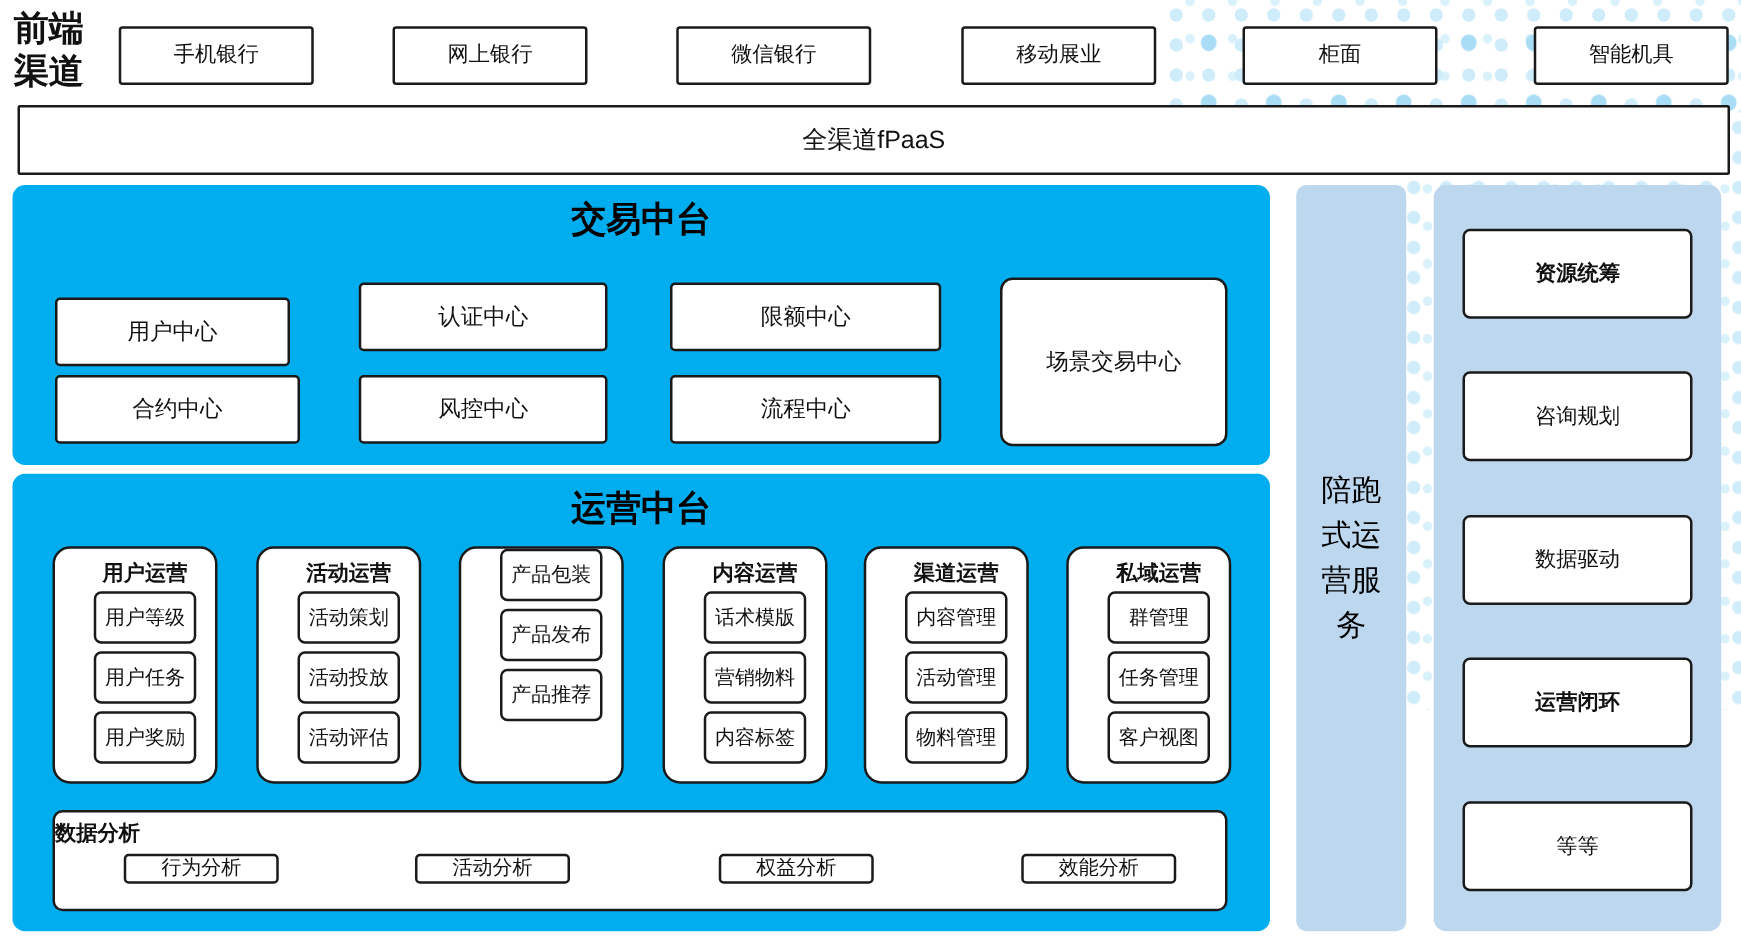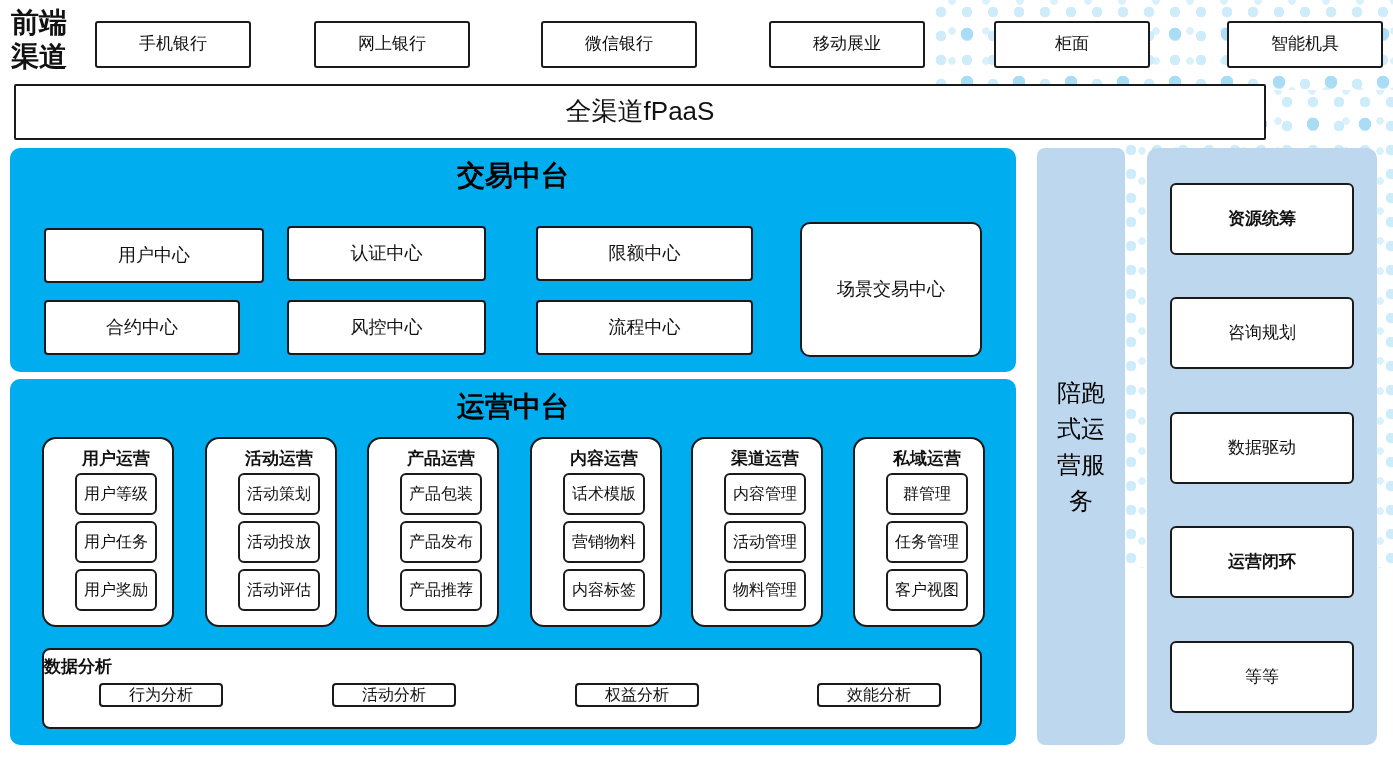--- a/index.html
+++ b/index.html
@@ -29,22 +29,22 @@
   }
 
   .front-label {
     position:absolute; left:8px; top:6px; width:62px; z-index:2;
     font-family:"DejaVu Serif","Liberation Serif",serif;
     font-weight:bold; font-size:28px; line-height:1.2; text-align:center;
   }
   .channel { top:21px; height:47px; font-size:17px; border-radius:3px; border-width:2px; }
 
   .fpaas {
-    left:14px; top:84px; width:1252px; height:56px;
-    font-size:26px; border-width:2.5px; border-radius:2px;
+    left:14px; top:84px; width:1370px; height:56px;
+    font-size:20px; border-width:2.5px; border-radius:2px;
   }
 
   .panel { position:absolute; z-index:1; background:#00AEEF; border-radius:10px; }
   .panel-title {
     position:absolute; left:0; right:0; top:9px;
     text-align:center; font-size:28px; font-weight:bold; color:#000;
   }
 
   .pillar {
     position:absolute; top:58px; width:132px; height:190px;
@@ -91,21 +91,21 @@
   <div class="box channel" style="left:314px;width:156px">网上银行</div>
   <div class="box channel" style="left:541px;width:156px">微信银行</div>
   <div class="box channel" style="left:769px;width:156px">移动展业</div>
   <div class="box channel" style="left:994px;width:156px">柜面</div>
   <div class="box channel" style="left:1227px;width:156px">智能机具</div>
 
   <div class="box fpaas">全渠道fPaaS</div>
 
   <div class="panel" style="left:10px;top:148px;width:1006px;height:224px">
     <div class="panel-title">交易中台</div>
-    <div class="box" style="left:34px;top:80px;width:220px;height:55px">用户中心</div>
+    <div class="box" style="left:34px;top:90px;width:188px;height:55px">用户中心</div>
     <div class="box" style="left:277px;top:78px;width:199px;height:55px">认证中心</div>
     <div class="box" style="left:526px;top:78px;width:217px;height:55px">限额中心</div>
     <div class="box" style="left:34px;top:152px;width:196px;height:55px">合约中心</div>
     <div class="box" style="left:277px;top:152px;width:199px;height:55px">风控中心</div>
     <div class="box" style="left:526px;top:152px;width:217px;height:55px">流程中心</div>
     <div class="box" style="left:790px;top:74px;width:182px;height:135px;border-radius:10px;border-width:2.5px">场景交易中心</div>
   </div>
 
   <div class="panel" style="left:10px;top:379px;width:1006px;height:366px">
     <div class="panel-title">运营中台</div>
@@ -116,21 +116,20 @@
       <div class="pillar-item">用户任务</div>
       <div class="pillar-item">用户奖励</div>
     </div>
     <div class="pillar" style="left:195px">
       <div class="pillar-title">活动运营</div>
       <div class="pillar-item">活动策划</div>
       <div class="pillar-item">活动投放</div>
       <div class="pillar-item">活动评估</div>
     </div>
     <div class="pillar" style="left:357px">
-      <div class="pillar-title">产品运营</div>
       <div class="pillar-item">产品包装</div>
       <div class="pillar-item">产品发布</div>
       <div class="pillar-item">产品推荐</div>
     </div>
     <div class="pillar" style="left:520px">
       <div class="pillar-title">内容运营</div>
       <div class="pillar-item">话术模版</div>
       <div class="pillar-item">营销物料</div>
       <div class="pillar-item">内容标签</div>
     </div>

